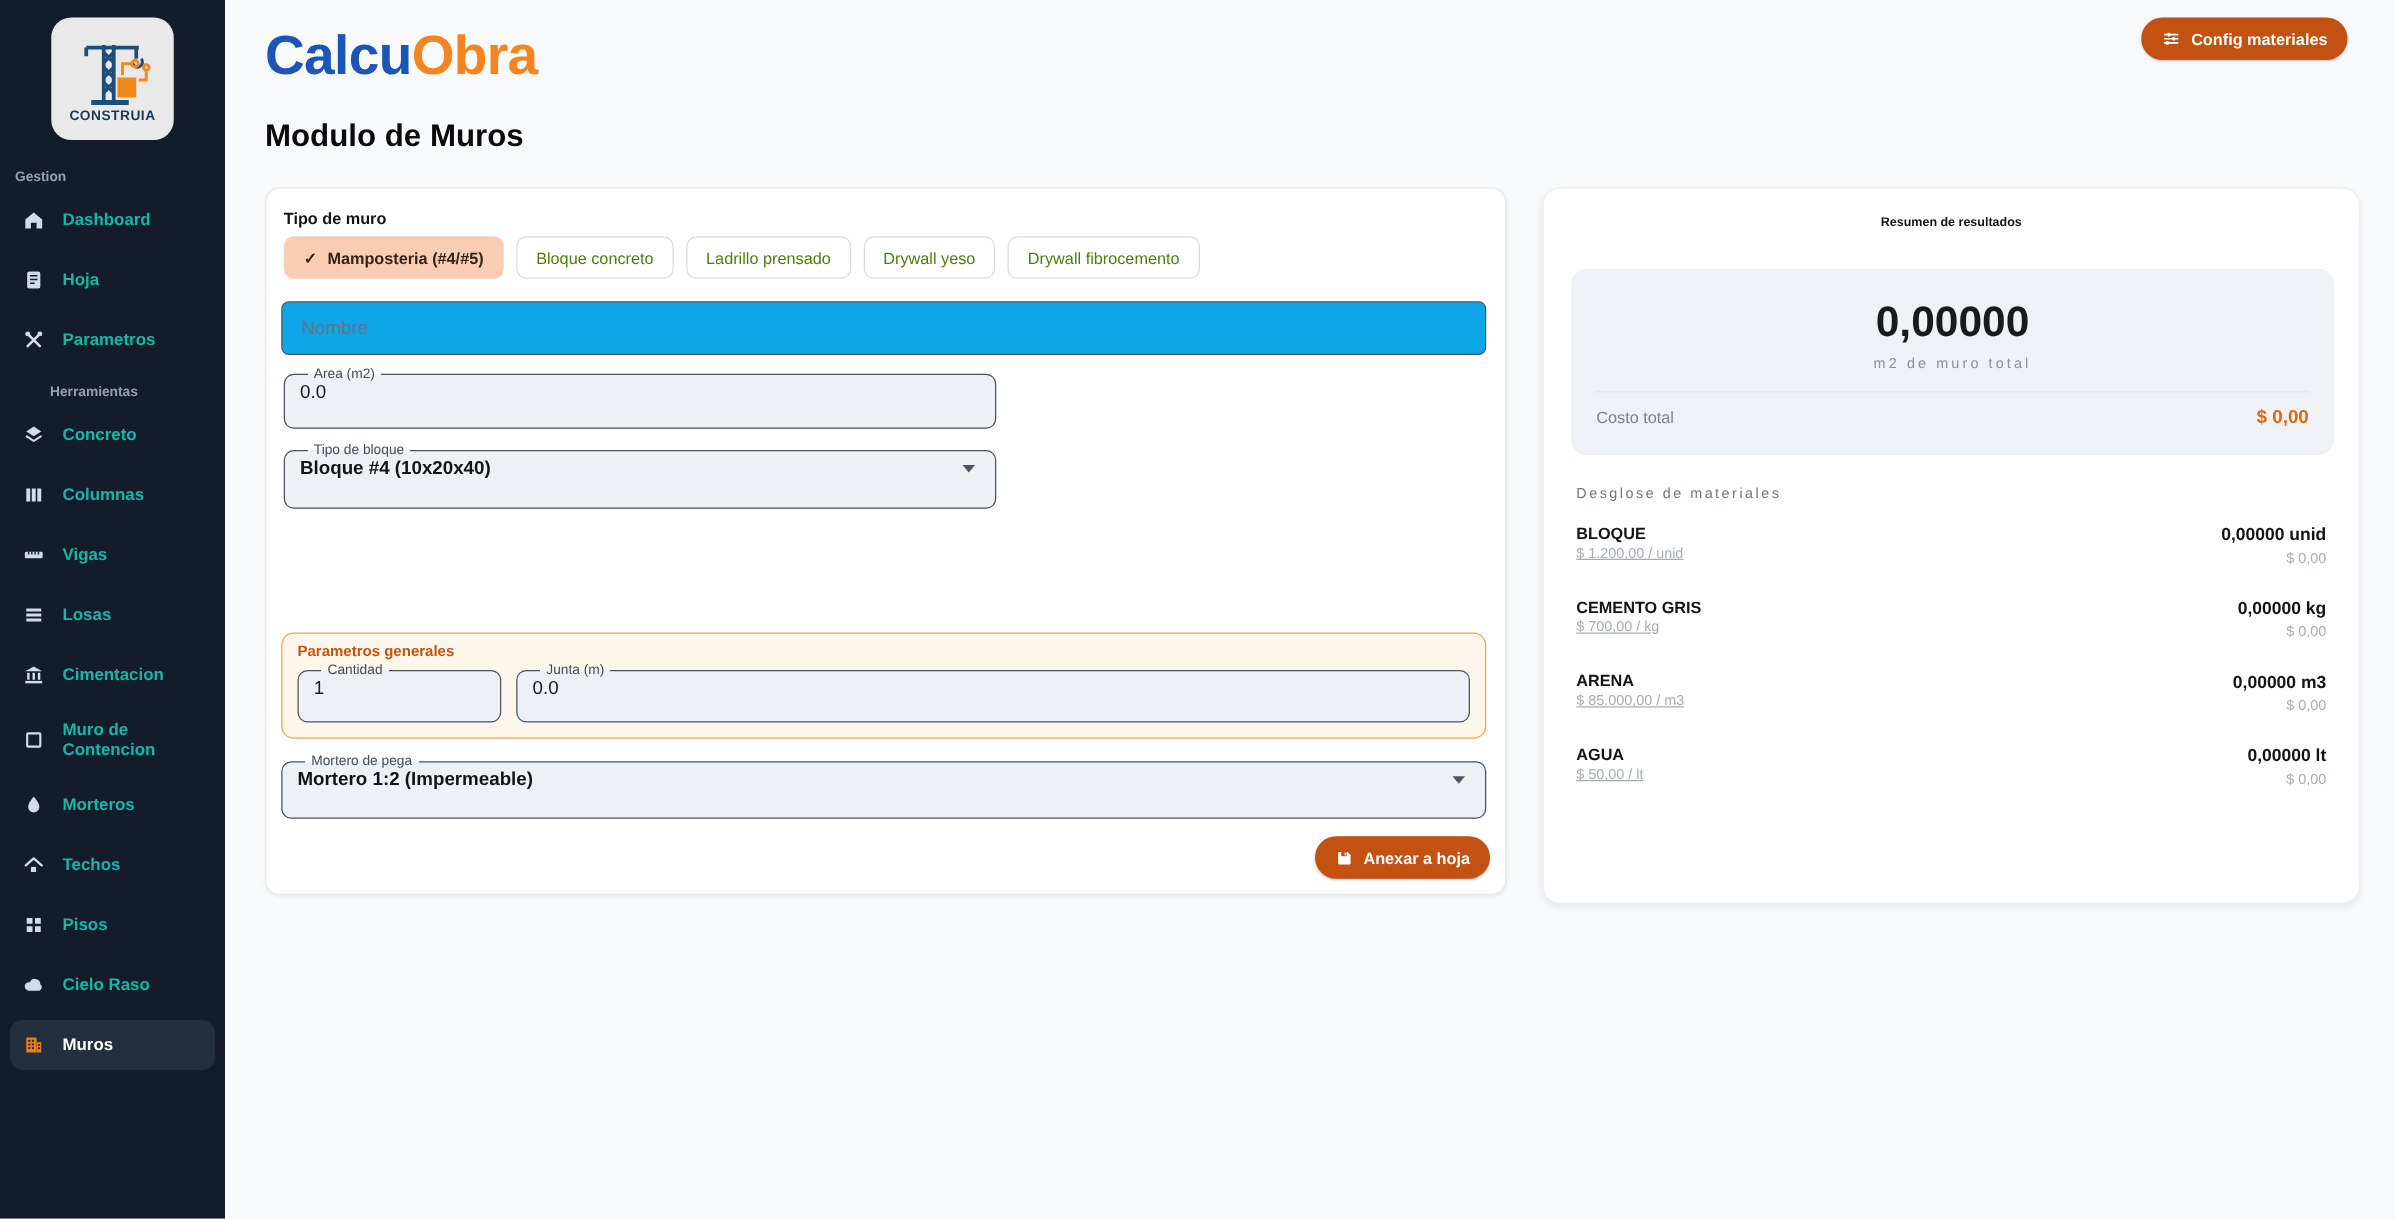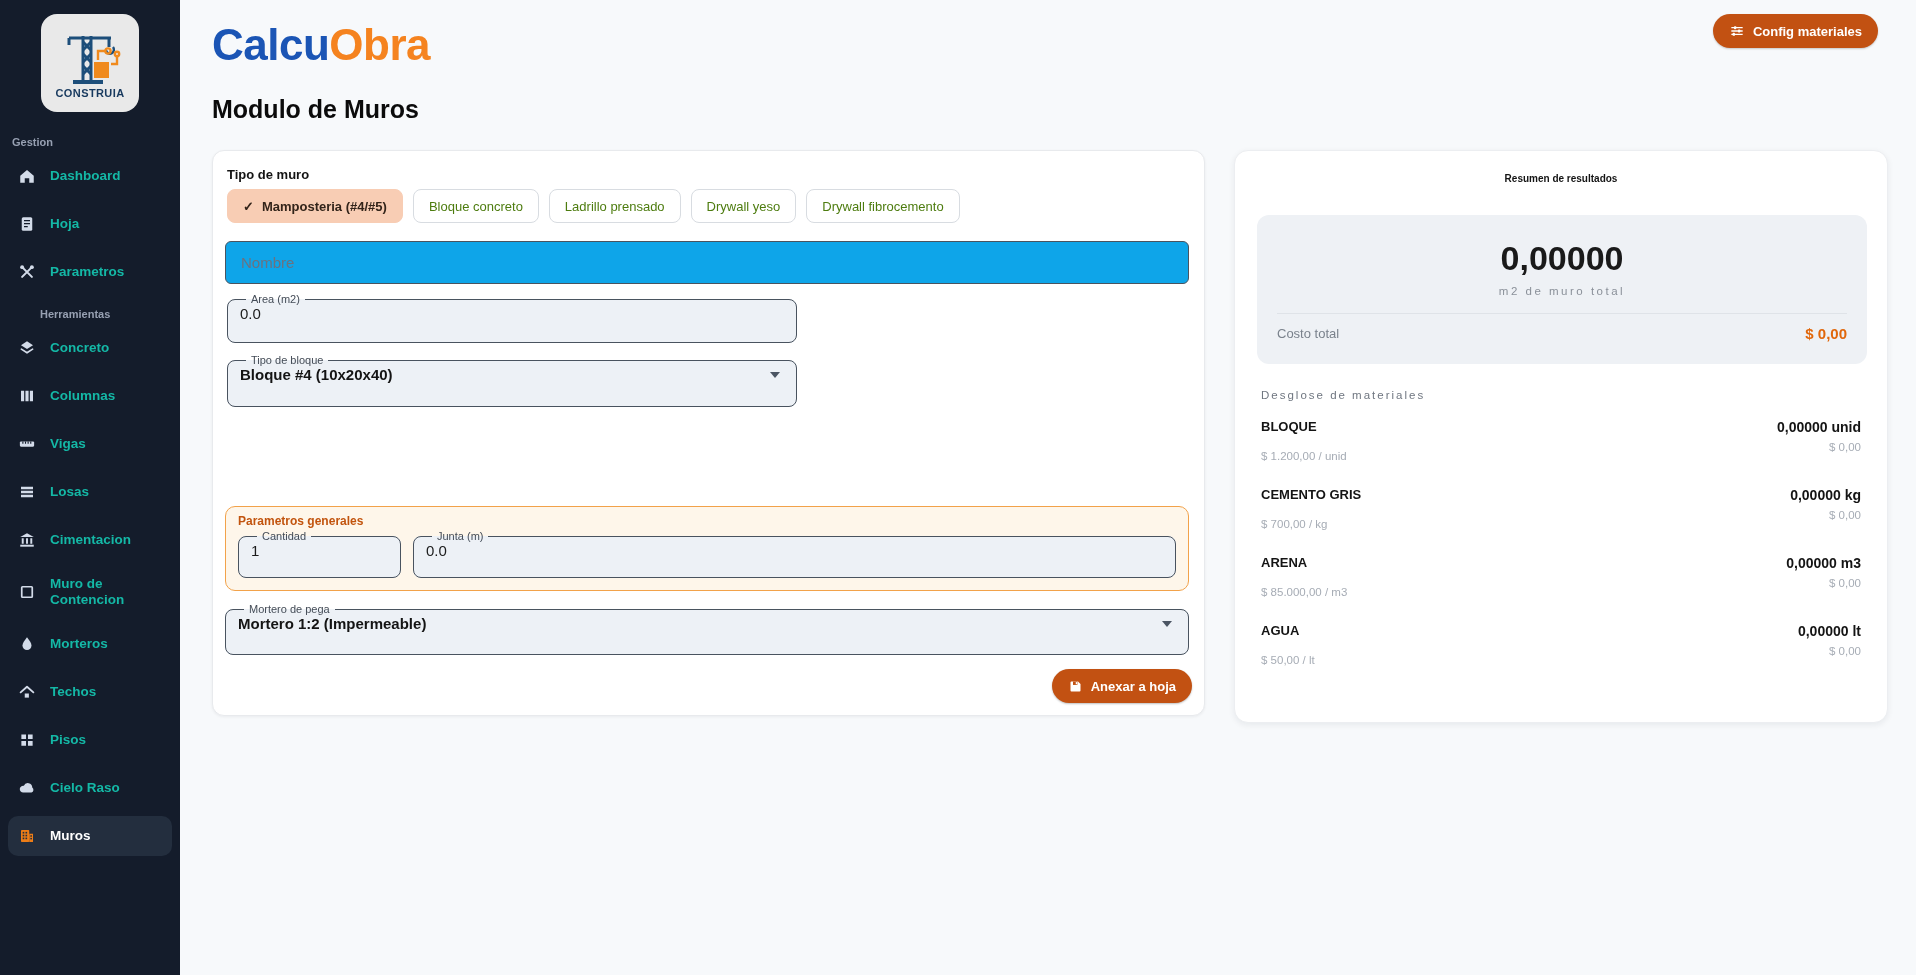--- a/index.html
+++ b/index.html
@@ -81,21 +81,21 @@
   .total-value { text-align:center; font-size:34px; font-weight:800; color:#1a1a1a; margin-top:24px; }
   .total-unit  { text-align:center; font-size:11.5px; letter-spacing:2.5px; color:#8a9099; margin-top:7px; }
   .sum-divider { border-top:1px solid #dfe3e8; margin:16px 20px 0; }
   .cost-row { display:flex; justify-content:space-between; align-items:center; padding:0 20px; margin-top:11px;gap:46px; }
   .cost-label { font-size:13px; color:#7a828c; }
   .cost-value { font-size:15px; font-weight:800; color:#e1670b; }
   .breakdown-label { position:absolute; left:26px; top:238px; font-size:11.5px; letter-spacing:2px; color:#6f7680; }
   .materials { position:absolute; left:26px; right:26px; top:268px; }
   .mat-row { display:flex; justify-content:space-between; margin-bottom:25px; }
   .mat-name { font-size:13px; font-weight:700; color:#141414; }
-  .mat-unit-price { font-size:11.5px; color:#a6acb5; margin-top:16px; }
+  .mat-unit-price { font-size:11.5px; color:#a6acb5; margin-top:3px;text-decoration:underline; }
   .mat-qty { font-size:14px; font-weight:800; color:#141414; text-align:right; }
   .mat-cost { font-size:11.5px; color:#a6acb5; margin-top:6px; text-align:right; }
 </style>
 </head>
 <body>
 
 <div class="sidebar">
   <div class="logo-box">
     <svg width="66" height="58" viewBox="0 0 66 58">
       <g stroke="#1d4e7a" stroke-width="3" fill="none">

